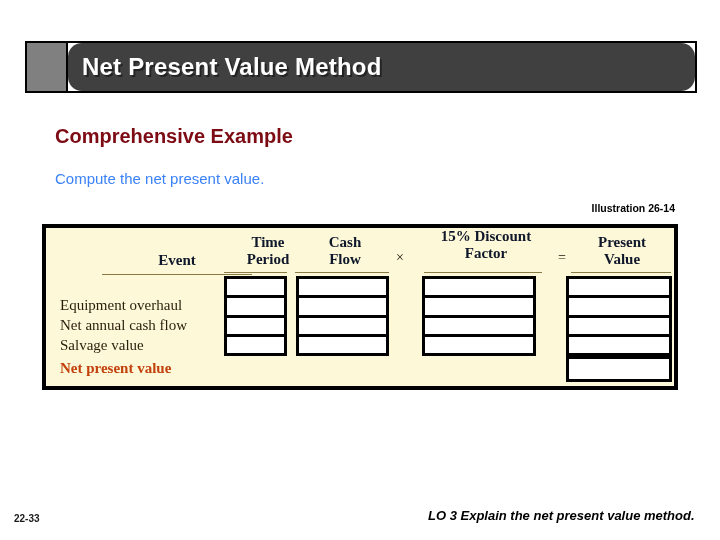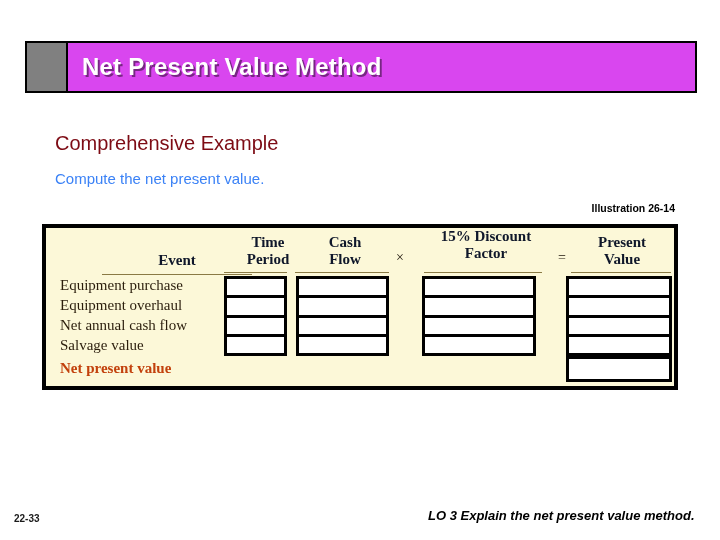--- a/index.html
+++ b/index.html
@@ -28,41 +28,42 @@
     align-items: stretch;
   }
   #title-accent-block {
     width: 39px;
     background: #808080;
     border-right: 2px solid #000000;
     flex: 0 0 auto;
   }
   #title-bar-body {
     flex: 1 1 auto;
-    background: #d946ef;
+    background: #404040;
     display: flex;
     align-items: center;
+    border-radius: 14px;
   }
   #title-text {
     color: #ffffff;
     font-size: 24px;
     font-weight: bold;
     letter-spacing: 0.2px;
     padding-left: 14px;
     text-shadow: 2px 2px 0 rgba(0,0,0,0.45);
     white-space: nowrap;
   }
 
   
   #subtitle {
     position: absolute;
     left: 55px;
-    top: 132px;
+    top: 125px;
     font-size: 20px;
-    font-weight: normal;
+    font-weight: bold;
     color: #7d0b14;
     white-space: nowrap;
   }
   #lead-text {
     position: absolute;
     left: 55px;
     top: 170px;
     font-size: 15px;
     color: #3b82f6;
     white-space: nowrap;
@@ -209,21 +210,20 @@
     <div class="col-head" style="left:364px; top:0; width:152px;">15% Discount
 Factor</div>
     <div class="col-rule" style="left:378px; top:44px; width:118px;"></div>
 
     <div class="operator" style="left:506px; top:22px; width:20px;">=</div>
 
     <div class="col-head" style="left:520px; top:6px; width:112px;">Present
 Value</div>
     <div class="col-rule" style="left:525px; top:44px; width:100px;"></div>
 
-    <div class="row-label" style="top:49px;">Equipment purchase</div>
     <div class="row-label" style="top:69px;">Equipment overhaul</div>
     <div class="row-label" style="top:89px;">Net annual cash flow</div>
     <div class="row-label" style="top:109px;">Salvage value</div>
     <div class="row-label total" style="top:132px;">Net present value</div>
 
     <div class="box-stack" style="left:178px; top:48px; width:63px; height:80px;">
       <div class="box-cell"></div>
       <div class="box-cell"></div>
       <div class="box-cell"></div>
       <div class="box-cell"></div>

